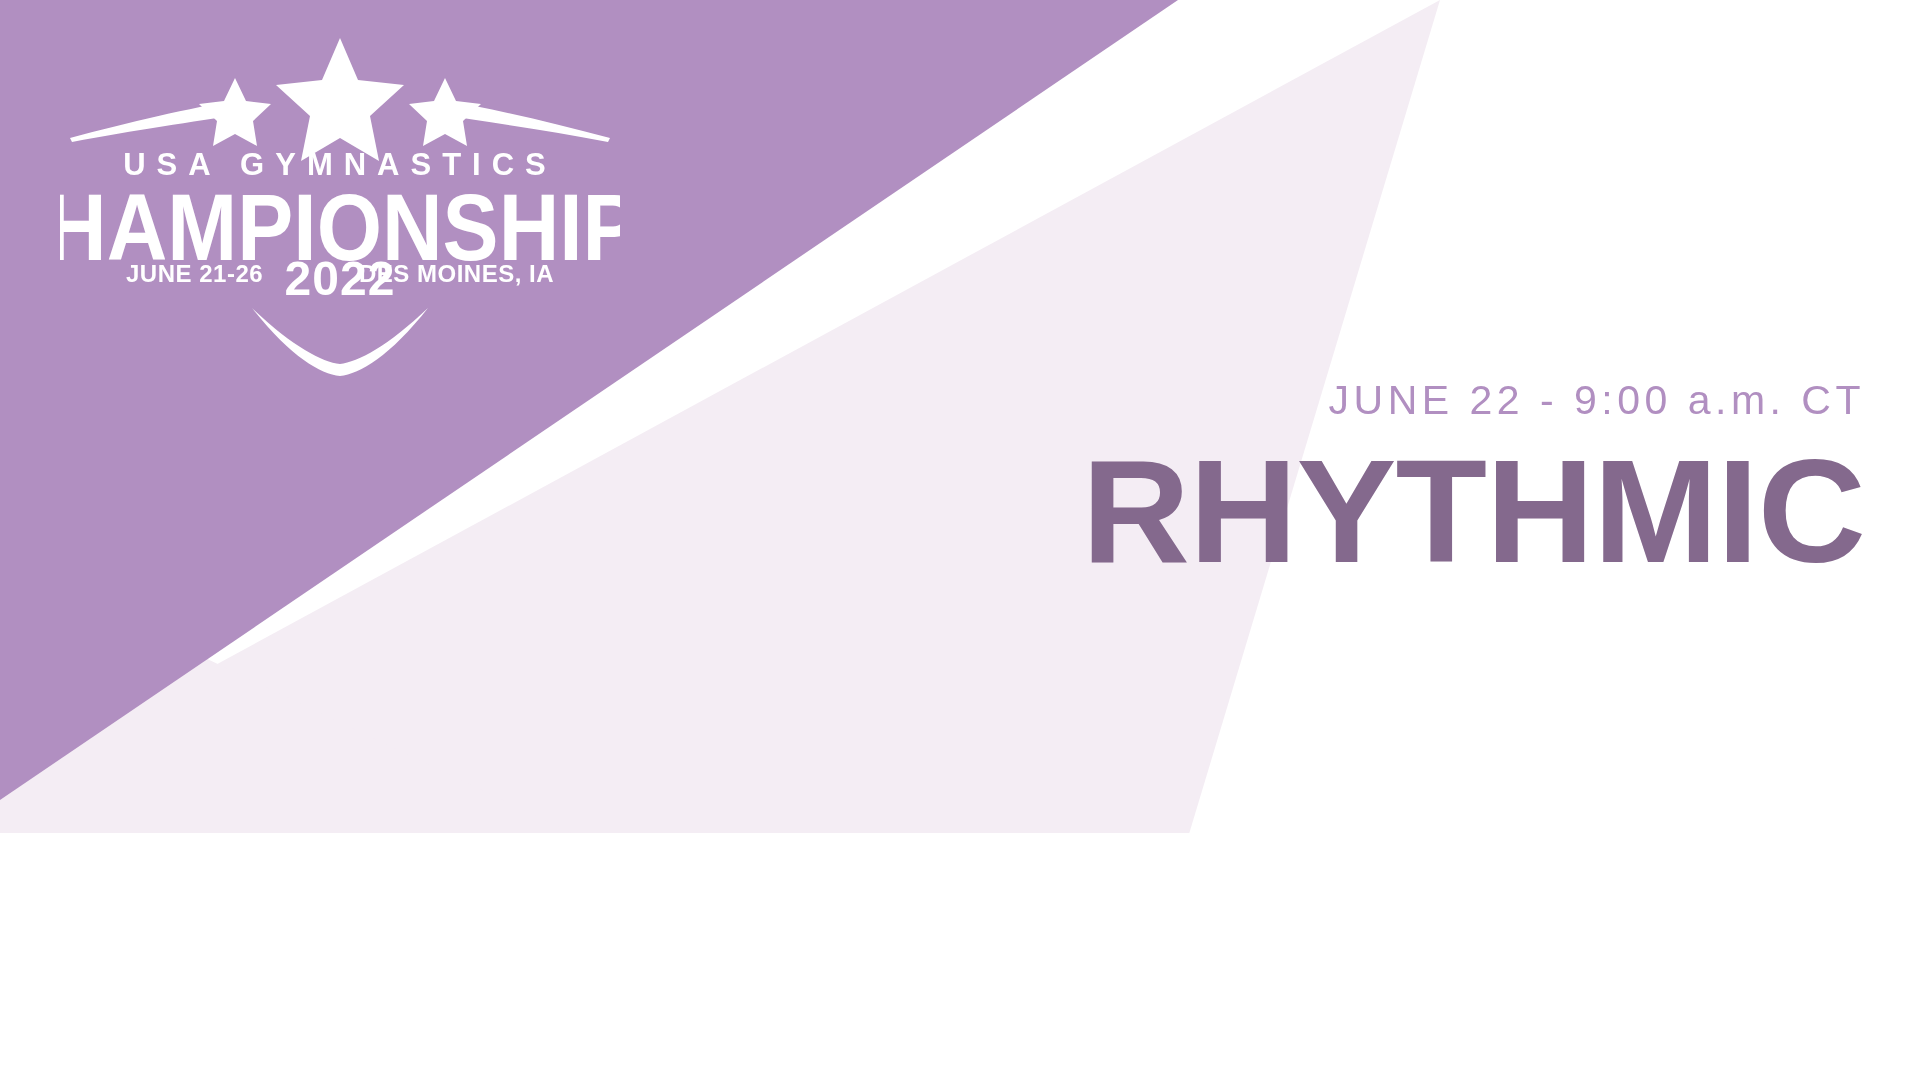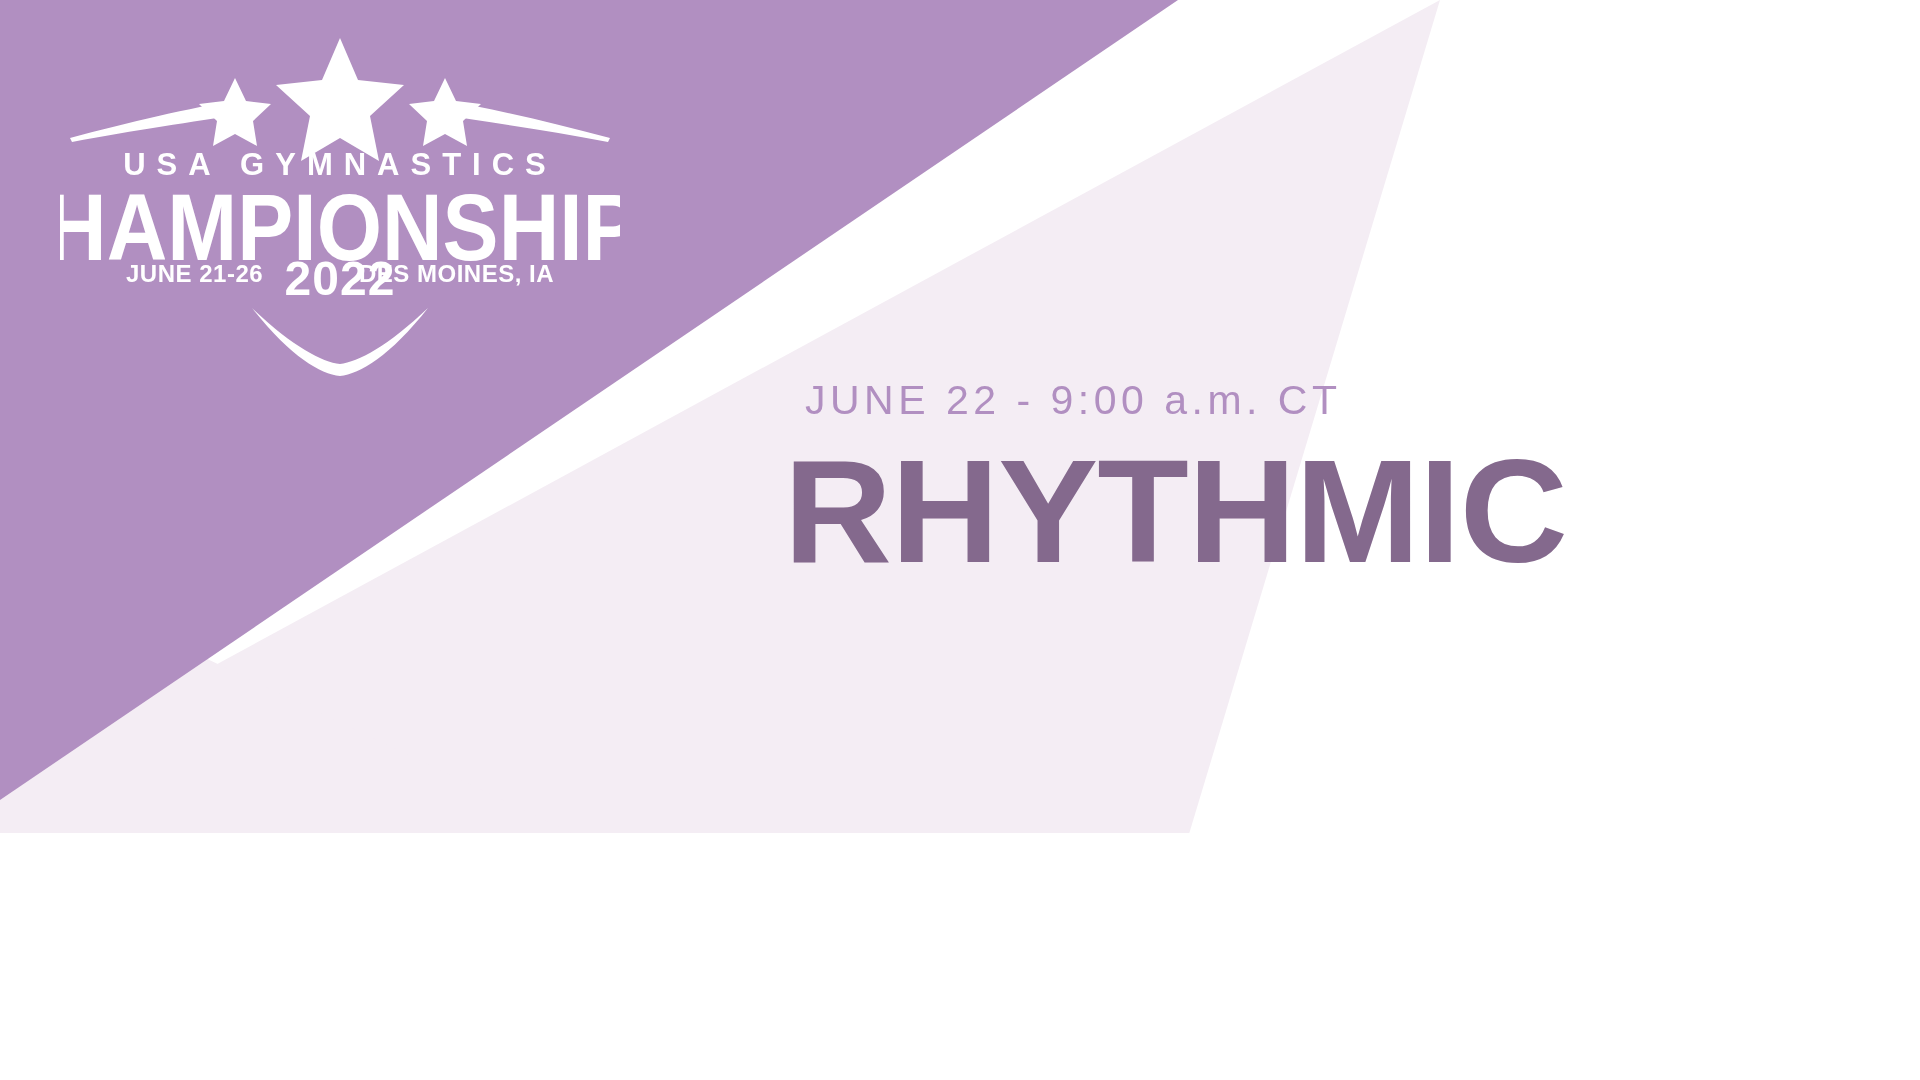--- a/index.html
+++ b/index.html
@@ -41,21 +41,21 @@
     fill:#ffffff;
     font-family:"Liberation Sans Narrow","Liberation Sans", sans-serif;
   }
 
   
   #text-block {
     position:absolute;
     right:55px;
     top:380px;
     width:1060px;
-    text-align:left;
+    text-align:right;
   }
 
   #event-datetime {
     font-family:"Liberation Sans", sans-serif;
     font-size:41px;
     font-weight:400;
     letter-spacing:4.5px;
     color:#b18fc1;
     line-height:1;
     white-space:nowrap;

